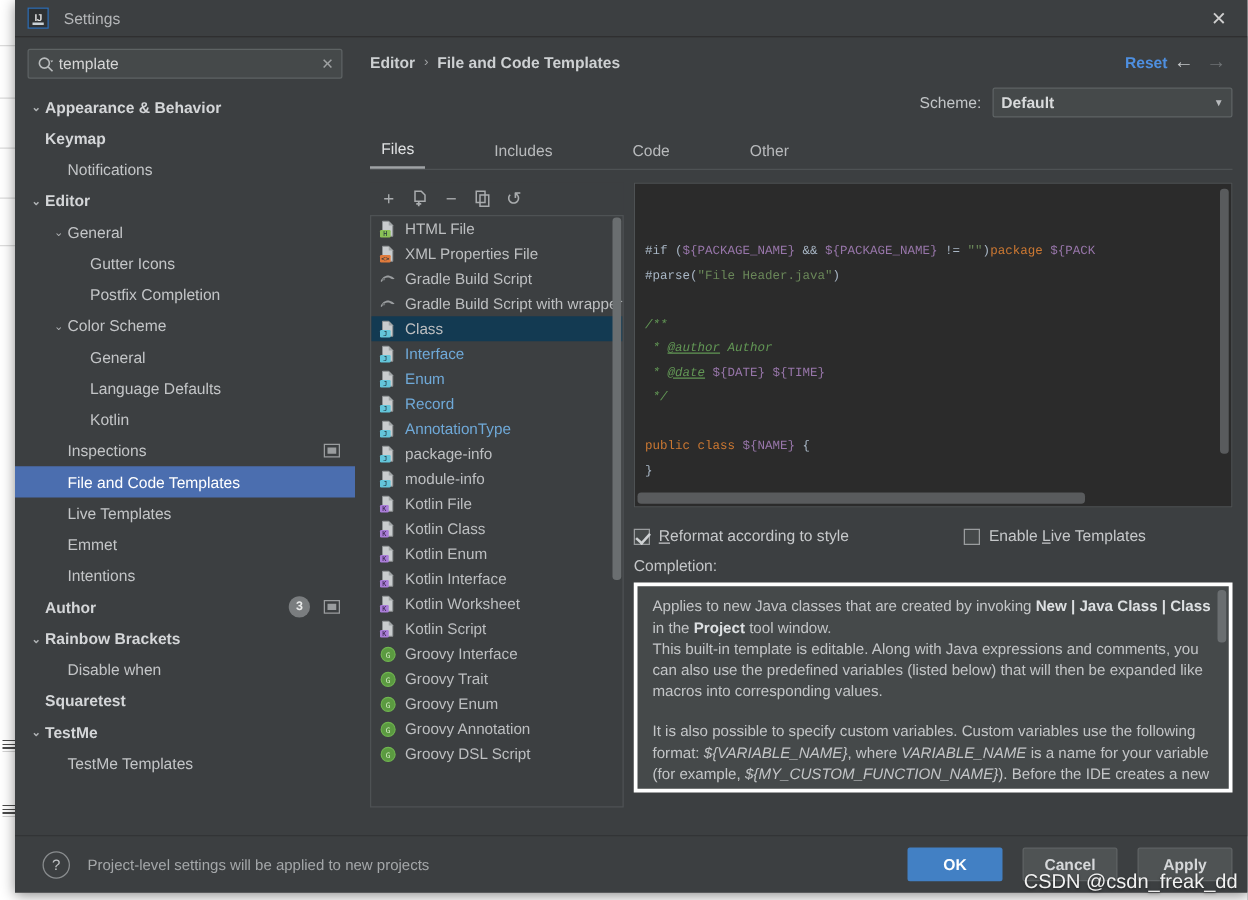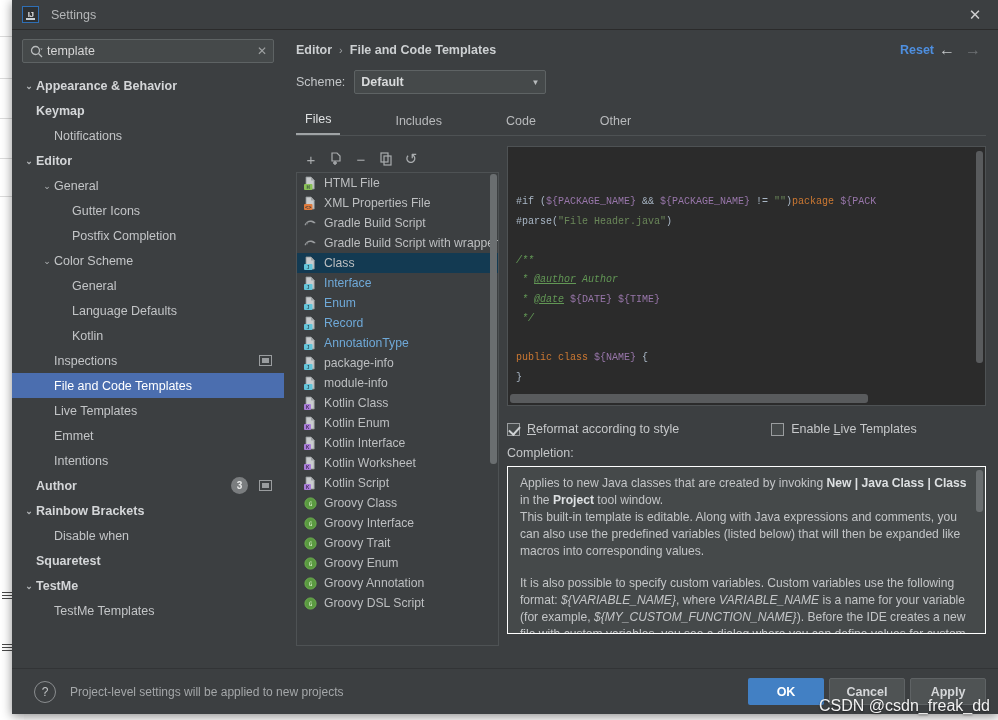--- a/index.html
+++ b/index.html
@@ -76,21 +76,21 @@
 
   
   .content { flex: 1; background: #3c3f41; position: relative; padding: 0 12px; }
   .crumbrow { display: flex; align-items: center; height: 34px; padding-top: 6px; }
   .crumb { font-size: 12.5px; font-weight: bold; color: #cdd0d2; }
   .crumb-sep { margin: 0 7px; color: #a0a3a5; font-size: 11px; }
   .reset-link { margin-left: auto; font-size: 12.5px; font-weight: bold; color: #4e8fe0; }
   .navarrow { width: 26px; text-align: center; font-size: 16px; color: #c4c7c9; }
   .navarrow.dim { color: #6e7274; }
 
-  .schemerow { display: flex; align-items: center; height: 36px; }
+  .schemerow { display: flex; align-items: center; height: 36px; justify-content: flex-end; }
   .scheme-label { font-size: 12.5px; color: #c2c5c7; margin-right: 9px; }
   .combo {
     width: 192px; height: 24px; background: #45494a; border: 1px solid #5e6364;
     border-radius: 2px; display: flex; align-items: center; padding: 0 6px;
   }
   .combo-val { font-size: 12.5px; font-weight: bold; color: #d8dadb; }
   .combo-arrow { margin-left: auto; font-size: 8px; color: #b8bbbd; }
 
   .tabs { display: flex; align-items: flex-end; height: 30px; margin-top: 6px;
           border-bottom: 1px solid #4e5254; gap: 42px; }
@@ -141,36 +141,36 @@
     content: ""; position: absolute; left: 3px; top: 0px; width: 5px; height: 9px;
     border: solid #cfd2d4; border-width: 0 2px 2px 0; transform: rotate(42deg);
   }
   .clabel { font-size: 12.5px; color: #c6c8ca; margin-right: 34px; }
   .clabel u { text-decoration: underline; }
   .spacer-gap { width: 58px; }
 
   .desc-label { font-size: 12.5px; color: #c4c6c8; margin-top: 2px; }
   .descbox {
     position: relative; margin-top: 6px; height: 168px; background: #45494a;
-    border: 1px solid #ffffff; padding: 8px 12px; overflow: hidden;
+    border: 3px solid #ffffff; padding: 8px 12px; overflow: hidden;
     font-size: 12.1px; line-height: 17px; color: #c3c5c7;
   }
   .descbox b { color: #dde0e2; }
   .descbox i { font-style: italic; }
   .d-scroll { position: absolute; right: 2px; top: 3px; width: 7px; height: 42px;
               background: #6a6e70; border-radius: 3px; }
 
   
   .footer { height: 46px; background: #3c3f41; border-top: 1px solid #323436;
             display: flex; align-items: center; padding: 0 12px; position: relative; }
   .helpbtn { width: 22px; height: 22px; border-radius: 50%; border: 1px solid #8a8d8f;
              color: #c0c3c5; font-size: 12px; display: flex; align-items: center;
              justify-content: center; margin-left: 10px; }
   .foot-note { margin-left: 14px; font-size: 12px; color: #a4a7a9; }
-  .btns { margin-left: auto; display: flex; gap: 5px; }
+  .btns { margin-left: auto; display: flex; gap: 16px; }
   .btn { min-width: 76px; height: 27px; border-radius: 2px; font-size: 12.5px;
          display: flex; align-items: center; justify-content: center; font-weight: bold; }
   .btn.primary { background: #4280c4; color: #ffffff; font-weight: bold; }
   .btn.normal  { background: #4f5354; color: #d5d7d9; border: 1px solid #5f6365; }
   .watermark { position: absolute; right: 8px; bottom: -1px; font-size: 16px;
                color: #f2f2f2; font-family: "Liberation Sans", sans-serif;
                text-shadow: 0 1px 2px rgba(0,0,0,.5); }
 </style>
 </head>
 <body>
@@ -449,64 +449,66 @@
                       </svg></span>
                     <span>module-info</span>
                   </div>
                   <div class="fitem">
                     <span class="ficon"><svg width="15" height="15" viewBox="0 0 15 15">
                         <path d="M3 1h5l3.2 3.2V13H3z" fill="#c9ccce" stroke="#8e9294" stroke-width=".8"></path>
                         <path d="M8 1v3.4h3.2" fill="#9fa3a5"></path>
                         <rect x="1" y="8" width="7" height="6" rx="1" fill="#a97cd8"></rect>
                         <text x="4.5" y="13" font-size="5.4" fill="#2a1a3a" text-anchor="middle" font-family="monospace">K</text>
                       </svg></span>
-                    <span>Kotlin Class</span>
+                    <span>Kotlin File</span>
                   </div>
                   <div class="fitem">
                     <span class="ficon"><svg width="15" height="15" viewBox="0 0 15 15">
                         <path d="M3 1h5l3.2 3.2V13H3z" fill="#c9ccce" stroke="#8e9294" stroke-width=".8"></path>
                         <path d="M8 1v3.4h3.2" fill="#9fa3a5"></path>
                         <rect x="1" y="8" width="7" height="6" rx="1" fill="#a97cd8"></rect>
                         <text x="4.5" y="13" font-size="5.4" fill="#2a1a3a" text-anchor="middle" font-family="monospace">K</text>
                       </svg></span>
-                    <span>Kotlin Enum</span>
+                    <span>Kotlin Class</span>
                   </div>
                   <div class="fitem">
                     <span class="ficon"><svg width="15" height="15" viewBox="0 0 15 15">
                         <path d="M3 1h5l3.2 3.2V13H3z" fill="#c9ccce" stroke="#8e9294" stroke-width=".8"></path>
                         <path d="M8 1v3.4h3.2" fill="#9fa3a5"></path>
                         <rect x="1" y="8" width="7" height="6" rx="1" fill="#a97cd8"></rect>
                         <text x="4.5" y="13" font-size="5.4" fill="#2a1a3a" text-anchor="middle" font-family="monospace">K</text>
                       </svg></span>
-                    <span>Kotlin Interface</span>
+                    <span>Kotlin Enum</span>
                   </div>
                   <div class="fitem">
                     <span class="ficon"><svg width="15" height="15" viewBox="0 0 15 15">
                         <path d="M3 1h5l3.2 3.2V13H3z" fill="#c9ccce" stroke="#8e9294" stroke-width=".8"></path>
                         <path d="M8 1v3.4h3.2" fill="#9fa3a5"></path>
                         <rect x="1" y="8" width="7" height="6" rx="1" fill="#a97cd8"></rect>
                         <text x="4.5" y="13" font-size="5.4" fill="#2a1a3a" text-anchor="middle" font-family="monospace">K</text>
                       </svg></span>
-                    <span>Kotlin Worksheet</span>
+                    <span>Kotlin Interface</span>
                   </div>
                   <div class="fitem">
                     <span class="ficon"><svg width="15" height="15" viewBox="0 0 15 15">
                         <path d="M3 1h5l3.2 3.2V13H3z" fill="#c9ccce" stroke="#8e9294" stroke-width=".8"></path>
                         <path d="M8 1v3.4h3.2" fill="#9fa3a5"></path>
                         <rect x="1" y="8" width="7" height="6" rx="1" fill="#a97cd8"></rect>
                         <text x="4.5" y="13" font-size="5.4" fill="#2a1a3a" text-anchor="middle" font-family="monospace">K</text>
                       </svg></span>
+                    <span>Kotlin Worksheet</span>
+                  </div>
+                  <div class="fitem">
+                    <span class="ficon"><svg width="15" height="15" viewBox="0 0 15 15">
+                        <path d="M3 1h5l3.2 3.2V13H3z" fill="#c9ccce" stroke="#8e9294" stroke-width=".8"></path>
+                        <path d="M8 1v3.4h3.2" fill="#9fa3a5"></path>
+                        <rect x="1" y="8" width="7" height="6" rx="1" fill="#a97cd8"></rect>
+                        <text x="4.5" y="13" font-size="5.4" fill="#2a1a3a" text-anchor="middle" font-family="monospace">K</text>
+                      </svg></span>
                     <span>Kotlin Script</span>
-                  </div>
-                  <div class="fitem">
-                    <span class="ficon"><svg width="15" height="15" viewBox="0 0 15 15">
-                        <circle cx="7.5" cy="7.5" r="5.6" fill="#5b9a41" stroke="#6fb54f" stroke-width=".9"></circle>
-                        <text x="7.5" y="10" font-size="6" fill="#d9f0cc" text-anchor="middle" font-family="monospace">G</text>
-                      </svg></span>
-                    <span>Groovy Class</span>
                   </div>
                   <div class="fitem">
                     <span class="ficon"><svg width="15" height="15" viewBox="0 0 15 15">
                         <circle cx="7.5" cy="7.5" r="5.6" fill="#5b9a41" stroke="#6fb54f" stroke-width=".9"></circle>
                         <text x="7.5" y="10" font-size="6" fill="#d9f0cc" text-anchor="middle" font-family="monospace">G</text>
                       </svg></span>
                     <span>Groovy Interface</span>
                   </div>
                   <div class="fitem">
                     <span class="ficon"><svg width="15" height="15" viewBox="0 0 15 15">

